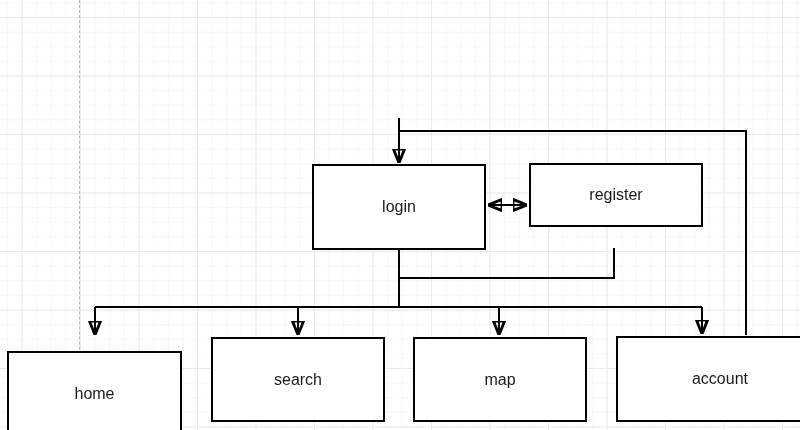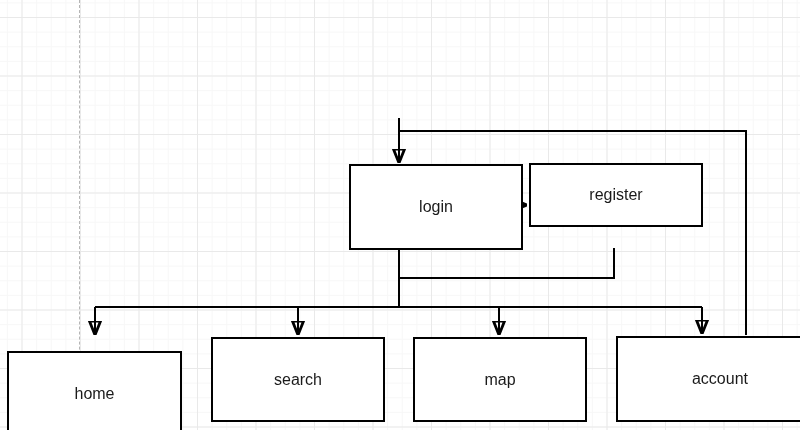--- a/index.html
+++ b/index.html
@@ -50,21 +50,21 @@
     align-items: center;
     justify-content: center;
     font-size: 16px;
     color: #1a1a1a;
     z-index: 3;
   }
   .node.ellipse {
     border-radius: 50%;
   }
   .node-start    { left: 310px; top: 4px;   width: 178px; height: 114px; }
-  .node-login    { left: 312px; top: 164px; width: 174px; height: 86px; margin-left: 37px; }
+  .node-login    { left: 312px; top: 164px; width: 174px; height: 86px; }
   .node-register { left: 529px; top: 163px; width: 174px; height: 64px; }
   .node-home     { left: 7px;   top: 351px; width: 175px; height: 86px; }
   .node-search   { left: 211px; top: 337px; width: 174px; height: 85px; }
   .node-map      { left: 413px; top: 337px; width: 174px; height: 85px; }
   .node-account  { left: 616px; top: 336px; width: 208px; height: 86px; }
 </style>
 </head>
 <body>
 
 <div class="canvas">

